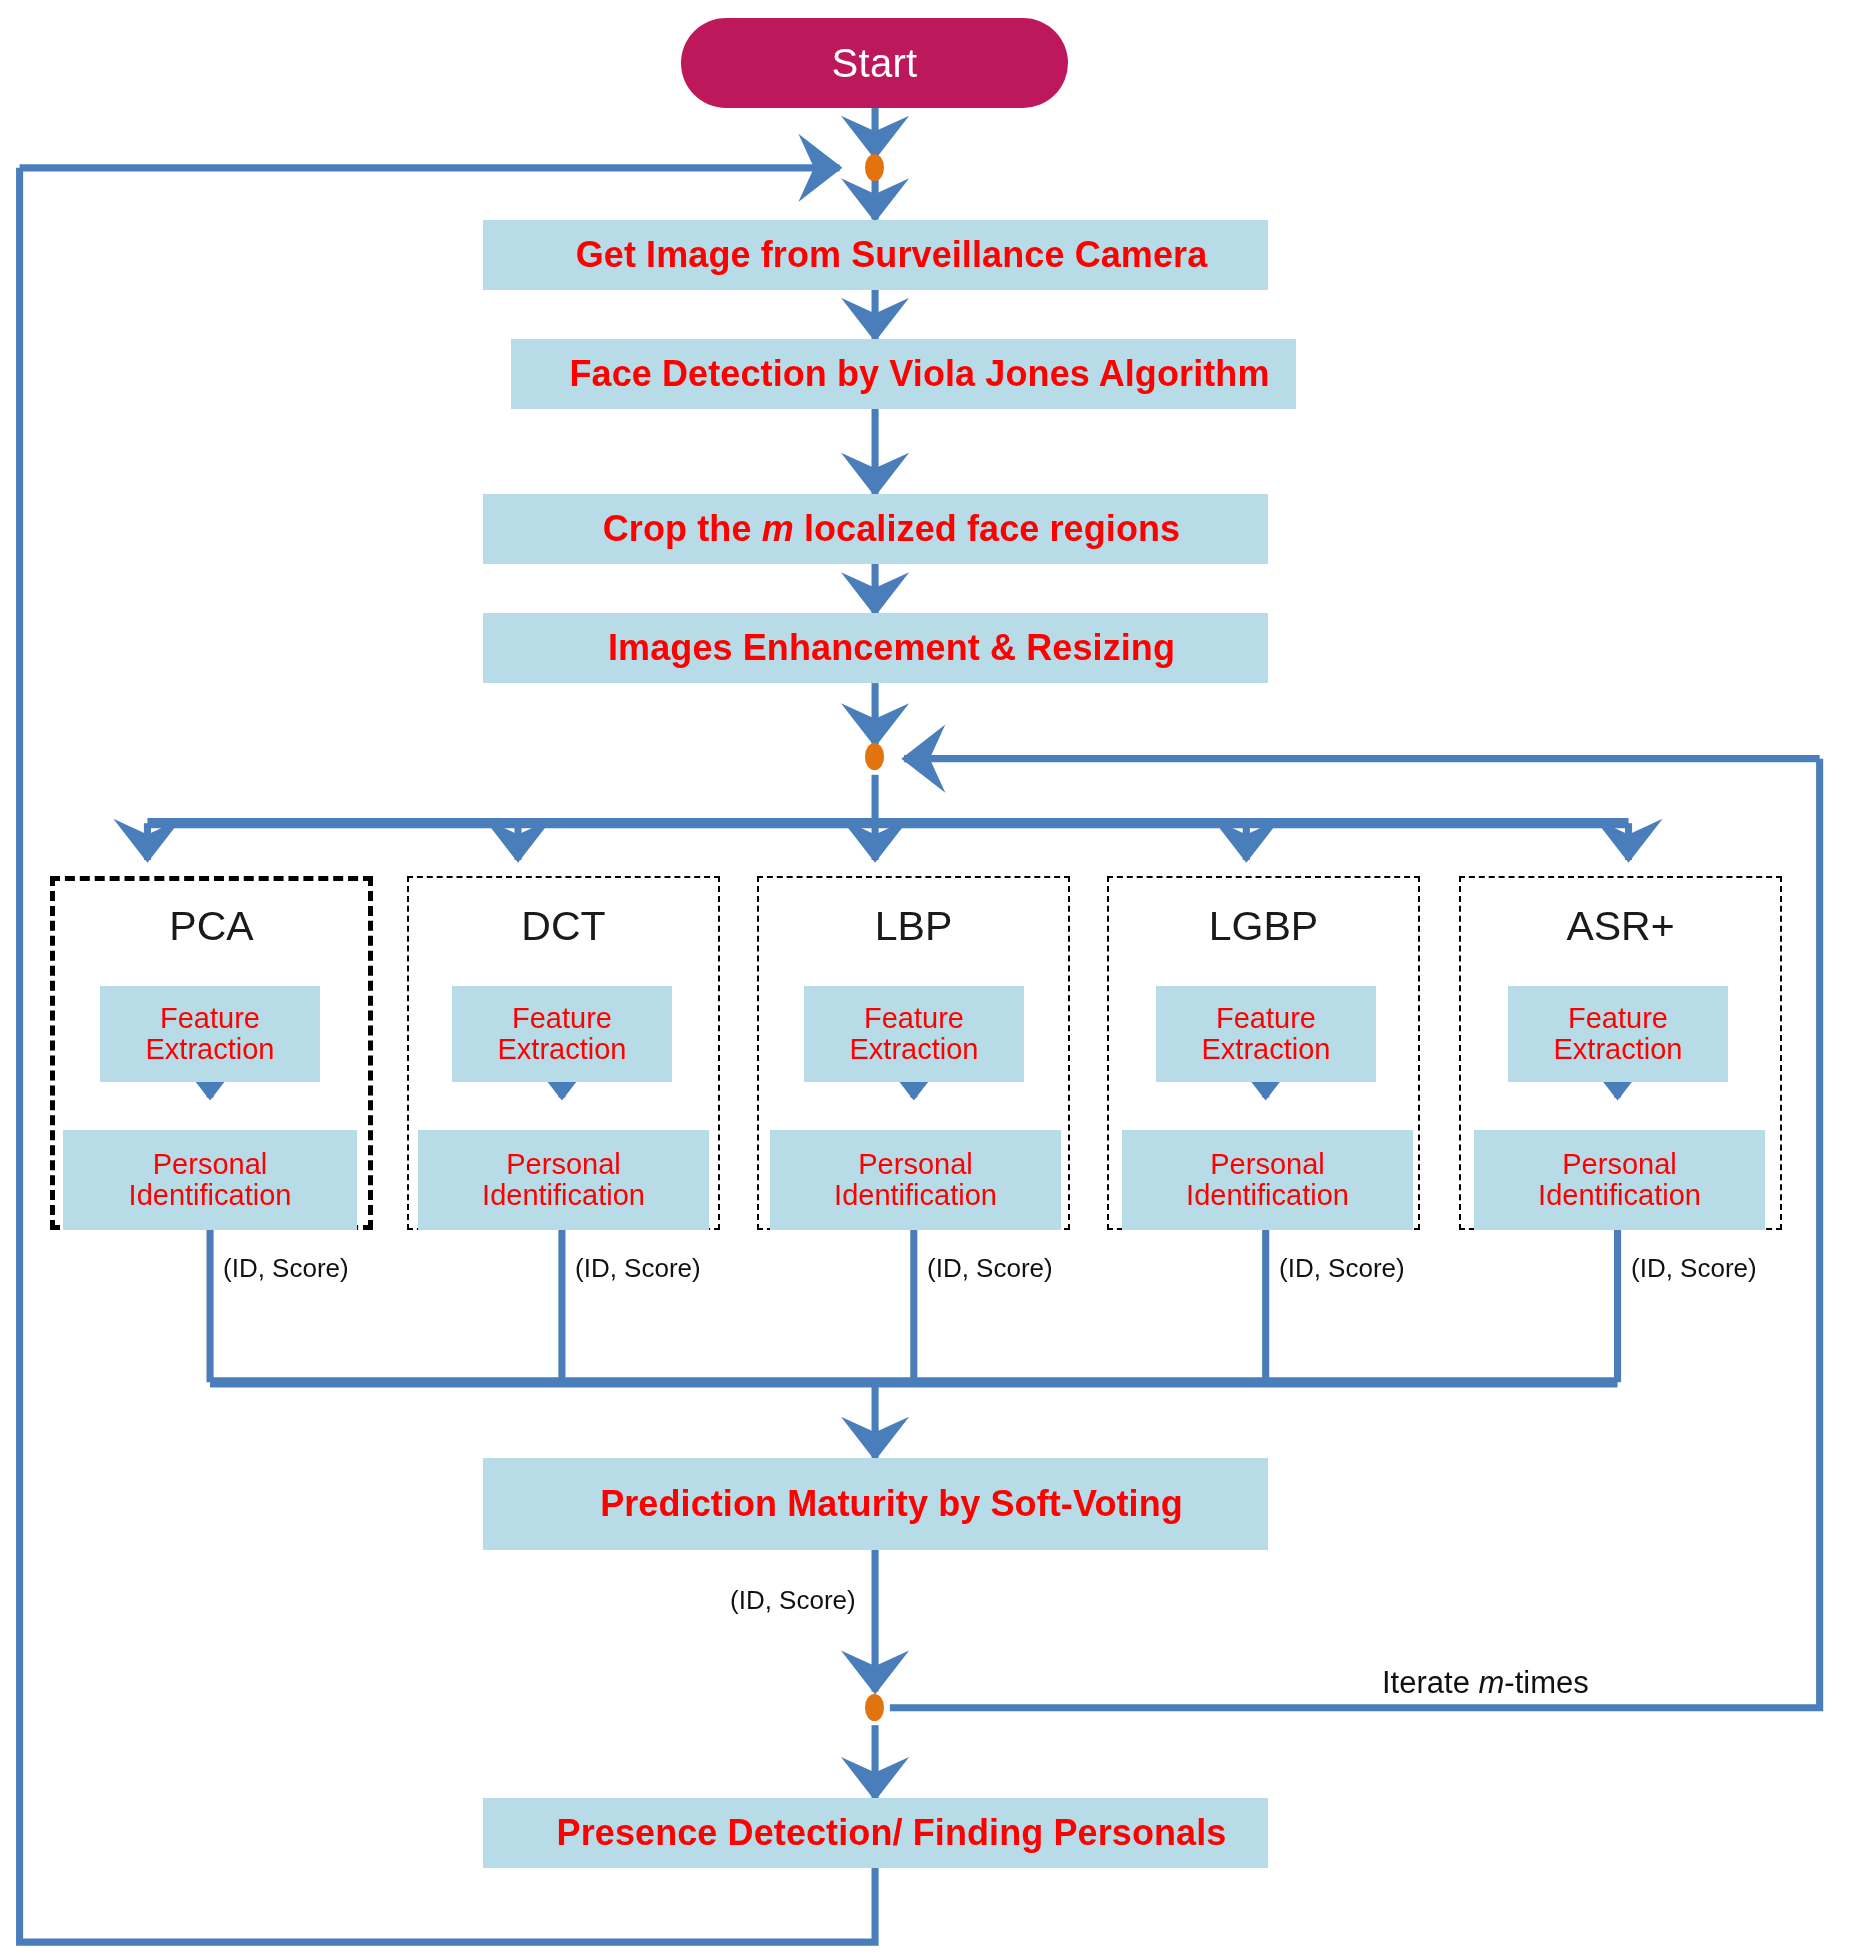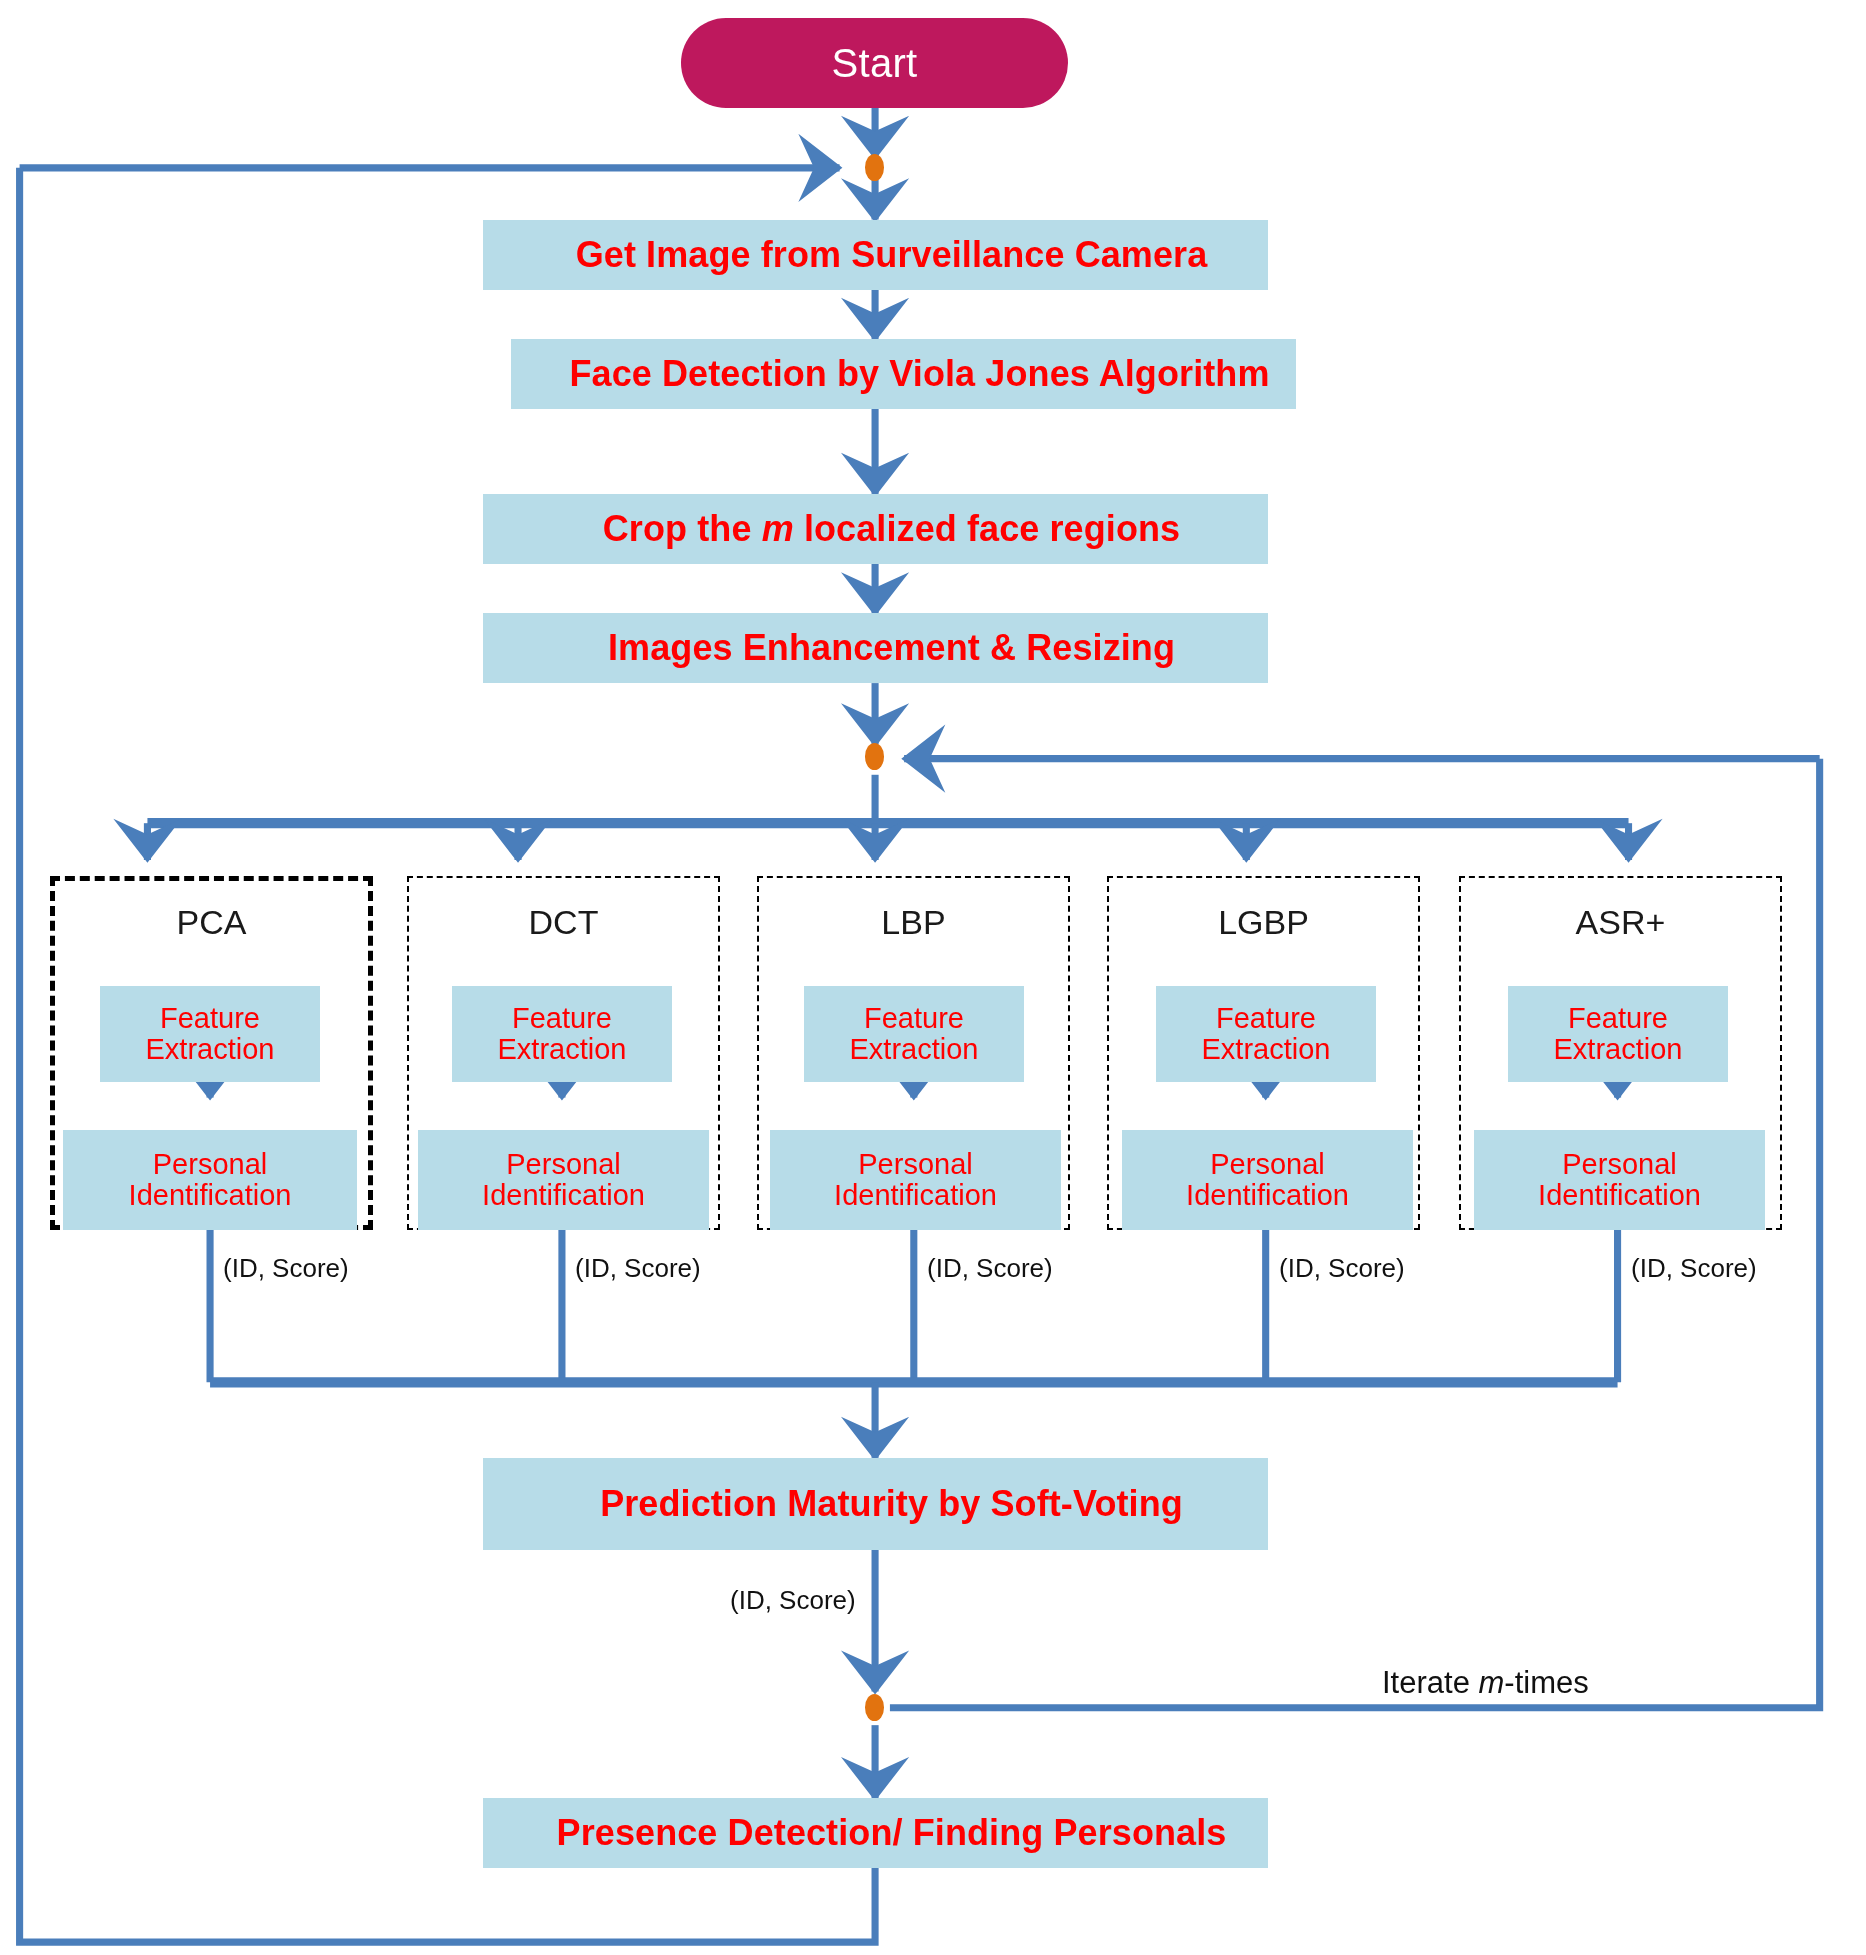--- a/index.html
+++ b/index.html
@@ -50,21 +50,21 @@
     position:absolute;
     box-sizing:border-box;
     border:2.6px dashed #000000;
     background:transparent;
   }
   .group-box.emphasis{border-width:5.8px;}
 
   .group-title{
     position:absolute;
     color:#1a1a1a;
-    font-size:34px;
+    font-size:41px;
     font-weight:400;
     text-align:center;
     white-space:nowrap;
   }
 
   .edge-label{
     position:absolute;
     color:#111111;
     font-size:26px;
     white-space:nowrap;

